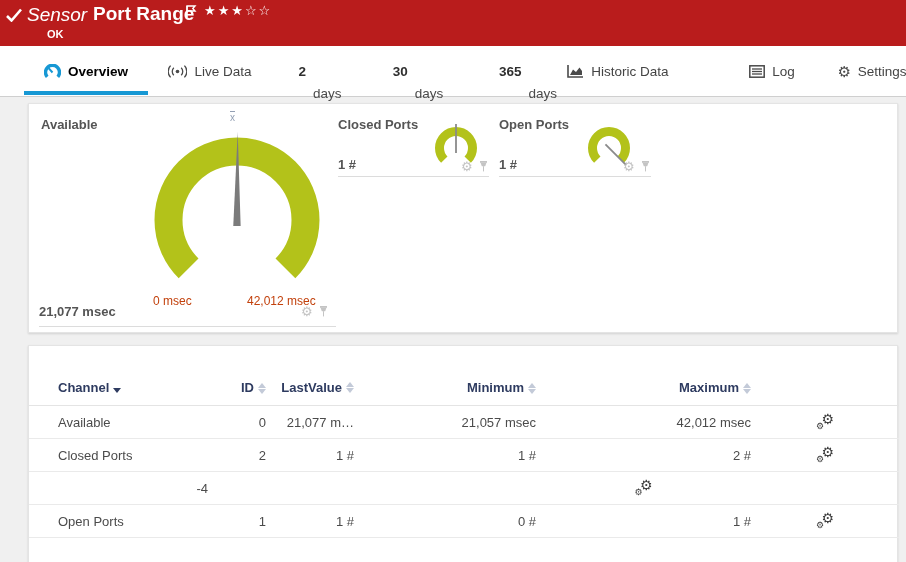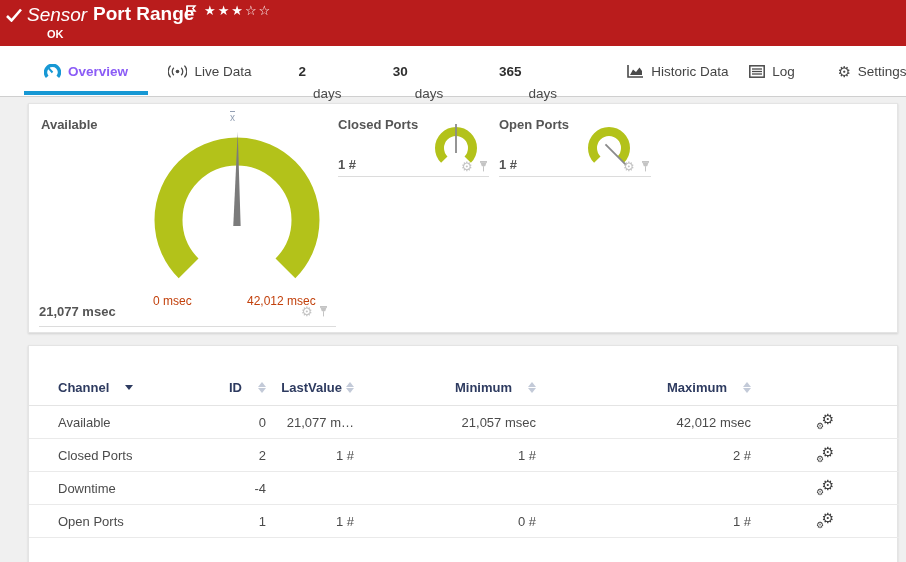--- a/index.html
+++ b/index.html
@@ -15,28 +15,28 @@
   .flag { position:absolute; left:186px; top:5px; }
   .stars { position:absolute; left:204px; top:3px; font-size:13px; letter-spacing:2px; }
   .status-ok { position:absolute; left:47px; top:28px; font-size:11px; font-weight:bold; }
 
   
   .tabbar { position:absolute; left:0; top:46px; width:906px; height:51px; background:#fff; border-bottom:1px solid #cfcfcf; }
   .tab { position:absolute; top:0; height:50px; display:flex; align-items:center; justify-content:center; gap:7px;
          font-size:13.5px; color:#444; cursor:pointer; }
   .tab .num { font-weight:bold; color:#2f2f2f; }
   .tab .lbl { color:#4a4a4a;margin-top:44px; }
-  .tab.active { font-weight:bold; color:#8b5cf6; }
+  .tab.active { font-weight:bold; color:#000000; }
   .tab.active::after { content:""; position:absolute; left:0; right:0; bottom:1px; height:4px; background:#1798d4; }
   .tab-overview { left:24px; width:124px; }
   .tab-live     { left:160px; width:100px; }
   .tab-2d       { left:288px; width:64px; }
   .tab-30d      { left:384px; width:68px; }
   .tab-365d     { left:482px; width:92px; }
-  .tab-historic { left:616px; width:124px;text-align:right; }
+  .tab-historic { left:556px; width:124px;text-align:right; }
   .tab-log      { left:738px; width:68px; }
   .tab-settings { left:830px; width:84px; }
   .tab .gear-glyph { font-size:15px; color:#4a4a4a; line-height:1; }
 
   
   .card { position:absolute; left:28px; width:870px; background:#fff; border:1px solid #e4e4e4;
           box-shadow:0 1px 2px rgba(0,0,0,0.13); }
   .card-gauges { top:103px; height:230px; }
   .card-table  { top:345px; height:230px; border-bottom:none; }
 
@@ -47,21 +47,21 @@
   .g-underline { position:absolute; height:1px; background:#dcdcdc; }
   .g-icons { position:absolute; display:flex; gap:6px; align-items:center; color:#c4c4c4; cursor:pointer; }
   .g-icons .gear-glyph { font-size:13px; line-height:1; color:#c4c4c4; }
   .mean-marker { position:absolute; font-size:10px; color:#93a0b4; }
   .mean-marker i { font-style:normal; text-decoration:overline; }
 
   
   .tbl { position:absolute; left:0; top:0; width:870px; }
   .trow { display:grid; grid-template-columns:150px 58px 88px 182px 215px 1fr; padding-left:29px; align-items:center; }
   .thead { padding-top:34px; padding-bottom:10px; border-bottom:1px solid #e4e4e4; color:#2e3b60; font-size:13px; font-weight:bold; }
-  .thead .cell { display:flex; align-items:flex-start; gap:16px; }
+  .thead .cell { display:flex; align-items:center; gap:4px; }
   .thead .cell.r { justify-content:flex-end; }
   .thead .twolines { display:flex; flex-direction:row; align-items:flex-end; }
   .thead .twolines .l2 { display:flex; gap:4px; }
   .tdata { height:33px; border-bottom:1px solid #eaeaea; font-size:13px; color:#4b4b4b; }
   .cell { padding:0; }
   .cell.r { text-align:right; }
   .cell.act { display:flex; justify-content:center; }
   .caret-down { width:0; height:0; border-left:4px solid transparent; border-right:4px solid transparent;
                 border-top:5px solid #2e3b60; margin-top:5px; }
   .sortglyph { display:inline-flex; flex-direction:column; gap:1px; margin-top:2px; }
@@ -259,21 +259,20 @@
         <div class="cell r">1 #</div>
         <div class="cell r">2 #</div>
         <div class="cell act">
             <span class="edit-gears">
               <span class="big">⚙</span>
               <span class="small">⚙</span>
             </span>
           </div>
       </div>
       <div class="trow tdata">
-        <div class="cell">Downtime</div>
         <div class="cell r">-4</div>
         <div class="cell r"></div>
         <div class="cell r"></div>
         <div class="cell r"></div>
         <div class="cell act">
             <span class="edit-gears">
               <span class="big">⚙</span>
               <span class="small">⚙</span>
             </span>
           </div>

